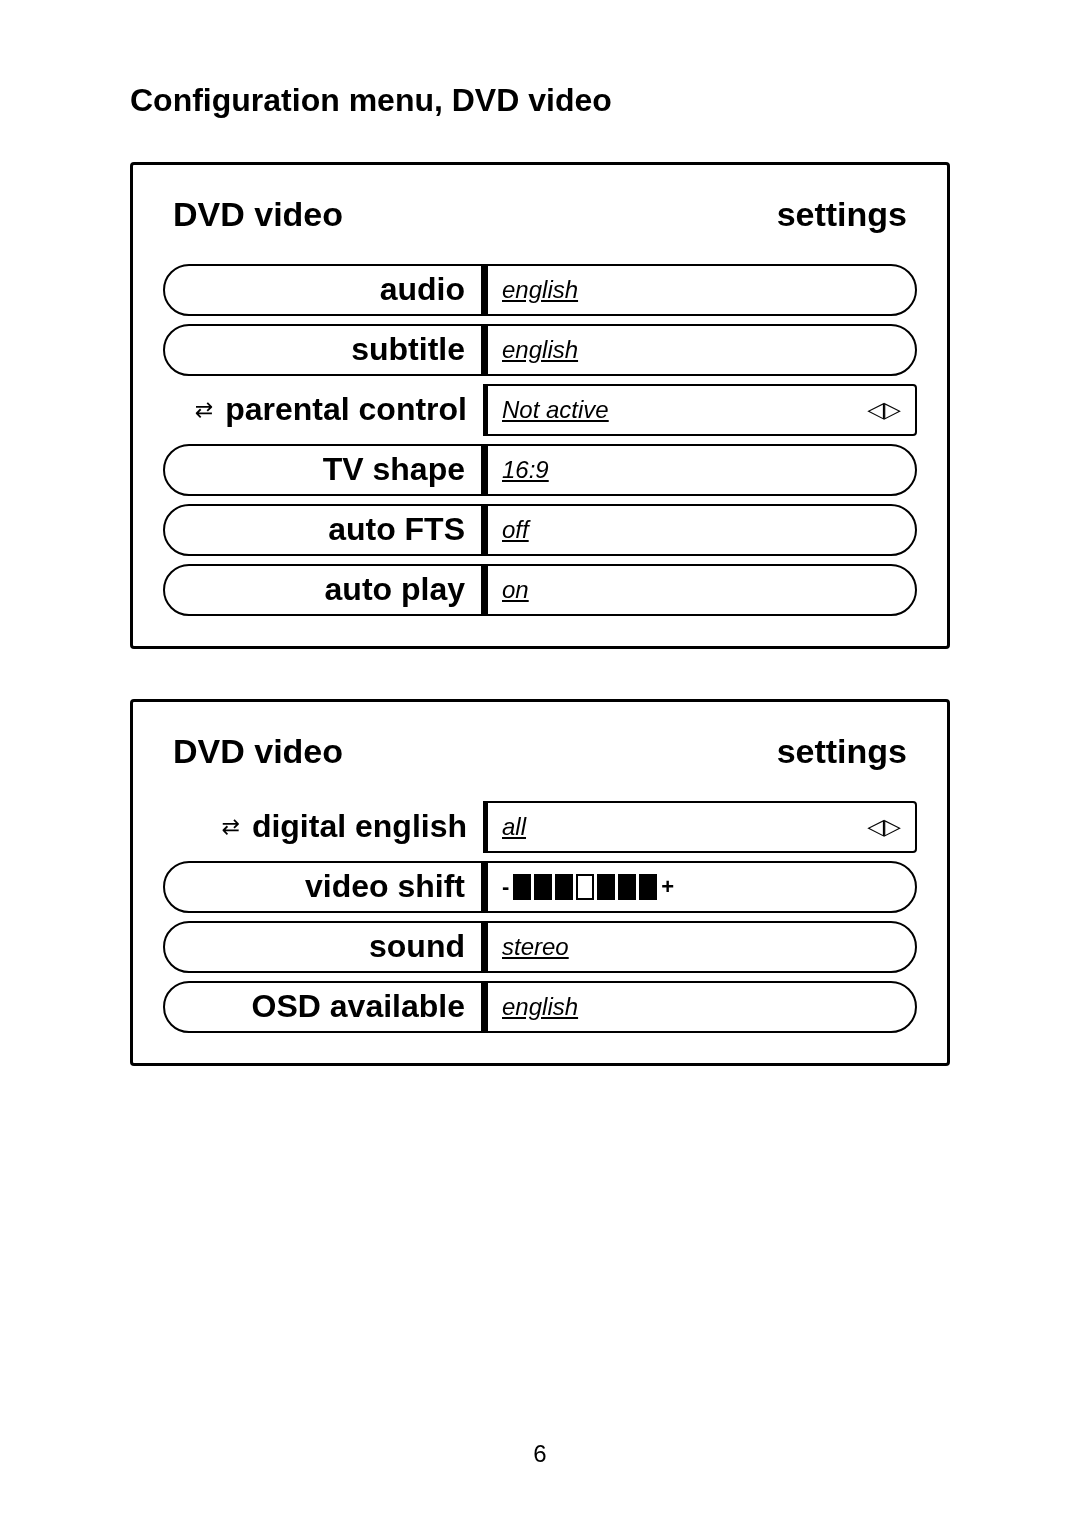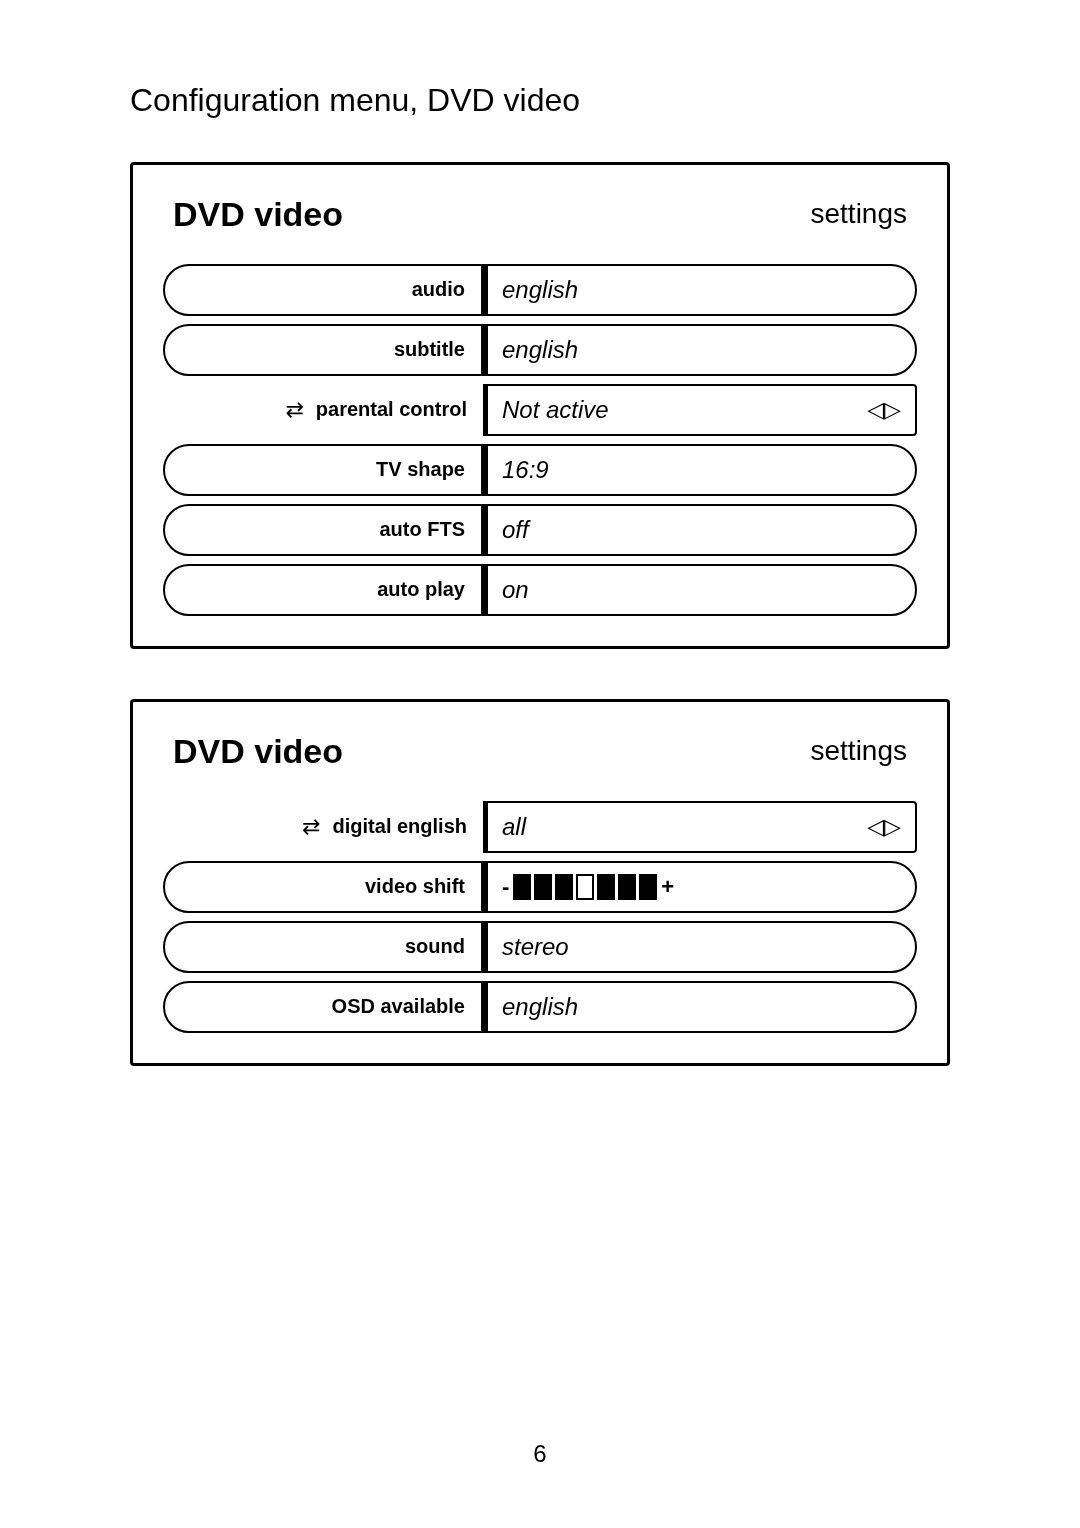--- a/index.html
+++ b/index.html
@@ -16,21 +16,21 @@
 
     .page-title {
       width: 100%;
       max-width: 820px;
       margin-bottom: 40px;
       margin-top: 20px;
     }
 
     .page-title h1 {
       font-size: 32px;
-      font-weight: 400;
+      font-weight: 700;
       line-height: 1.3;
       color: #000;
     }
 
     .menu-box {
       width: 100%;
       max-width: 820px;
       border: 3px solid #000;
       border-radius: 4px;
       padding: 30px 30px 30px 30px;
@@ -46,22 +46,22 @@
       gap: 48px;
     }
 
     .menu-header .title-left {
       font-size: 34px;
       font-weight: 900;
       color: #000;
     }
 
     .menu-header .title-right {
-      font-size: 28px;
-      font-weight: 400;
+      font-size: 34px;
+      font-weight: 700;
       color: #000;
     }
 
     .menu-rows {
       display: flex;
       flex-direction: column;
       gap: 8px;
     }
 
     .menu-row {
@@ -77,21 +77,21 @@
       display: flex;
       align-items: center;
       justify-content: flex-end;
       padding-right: 16px;
       padding-left: 10px;
       gap: 8px;
       background: #fff;
     }
 
     .menu-row .left-cell .label {
-      font-size: 20px;
+      font-size: 32px;
       font-weight: 900;
       color: #000;
       text-align: center;
     }
 
     .menu-row .divider {
       width: 3px;
       background: #000;
       flex-shrink: 0;
     }
@@ -105,20 +105,21 @@
       justify-content: space-between;
       padding: 0 14px;
       background: #fff;
     }
 
     .menu-row .right-cell .value {
       font-size: 24px;
       font-style: italic;
       font-weight: 400;
       color: #000;
+      text-decoration: underline;
     }
 
     
     .menu-row.parental-row .left-cell {
       border: none;
       background: transparent;
       flex: 0 0 320px;
     }
 
     .menu-row.parental-row .right-cell {

